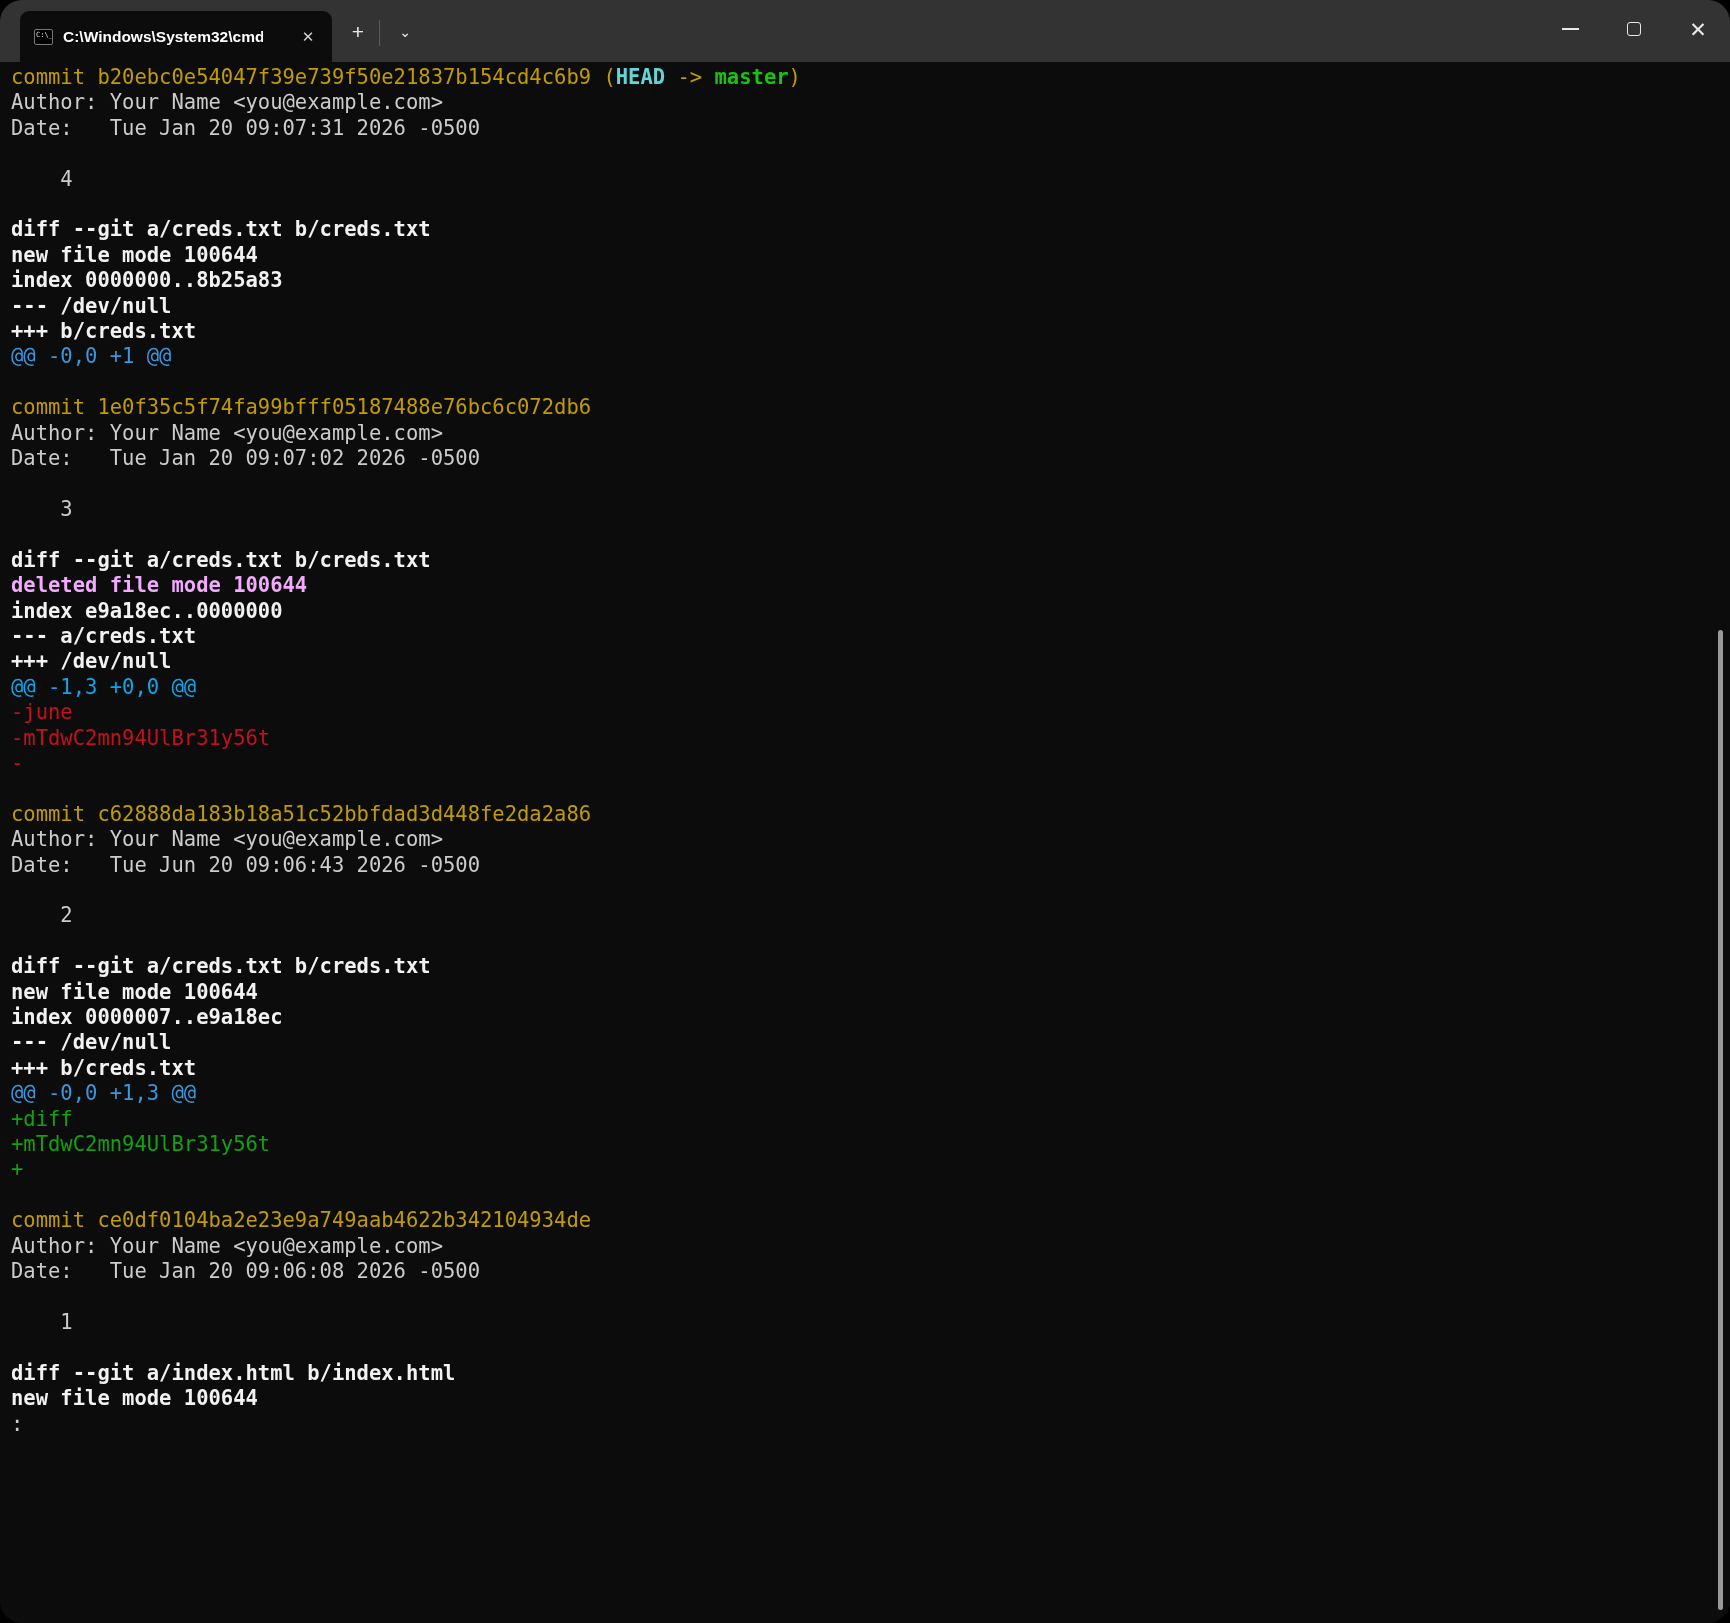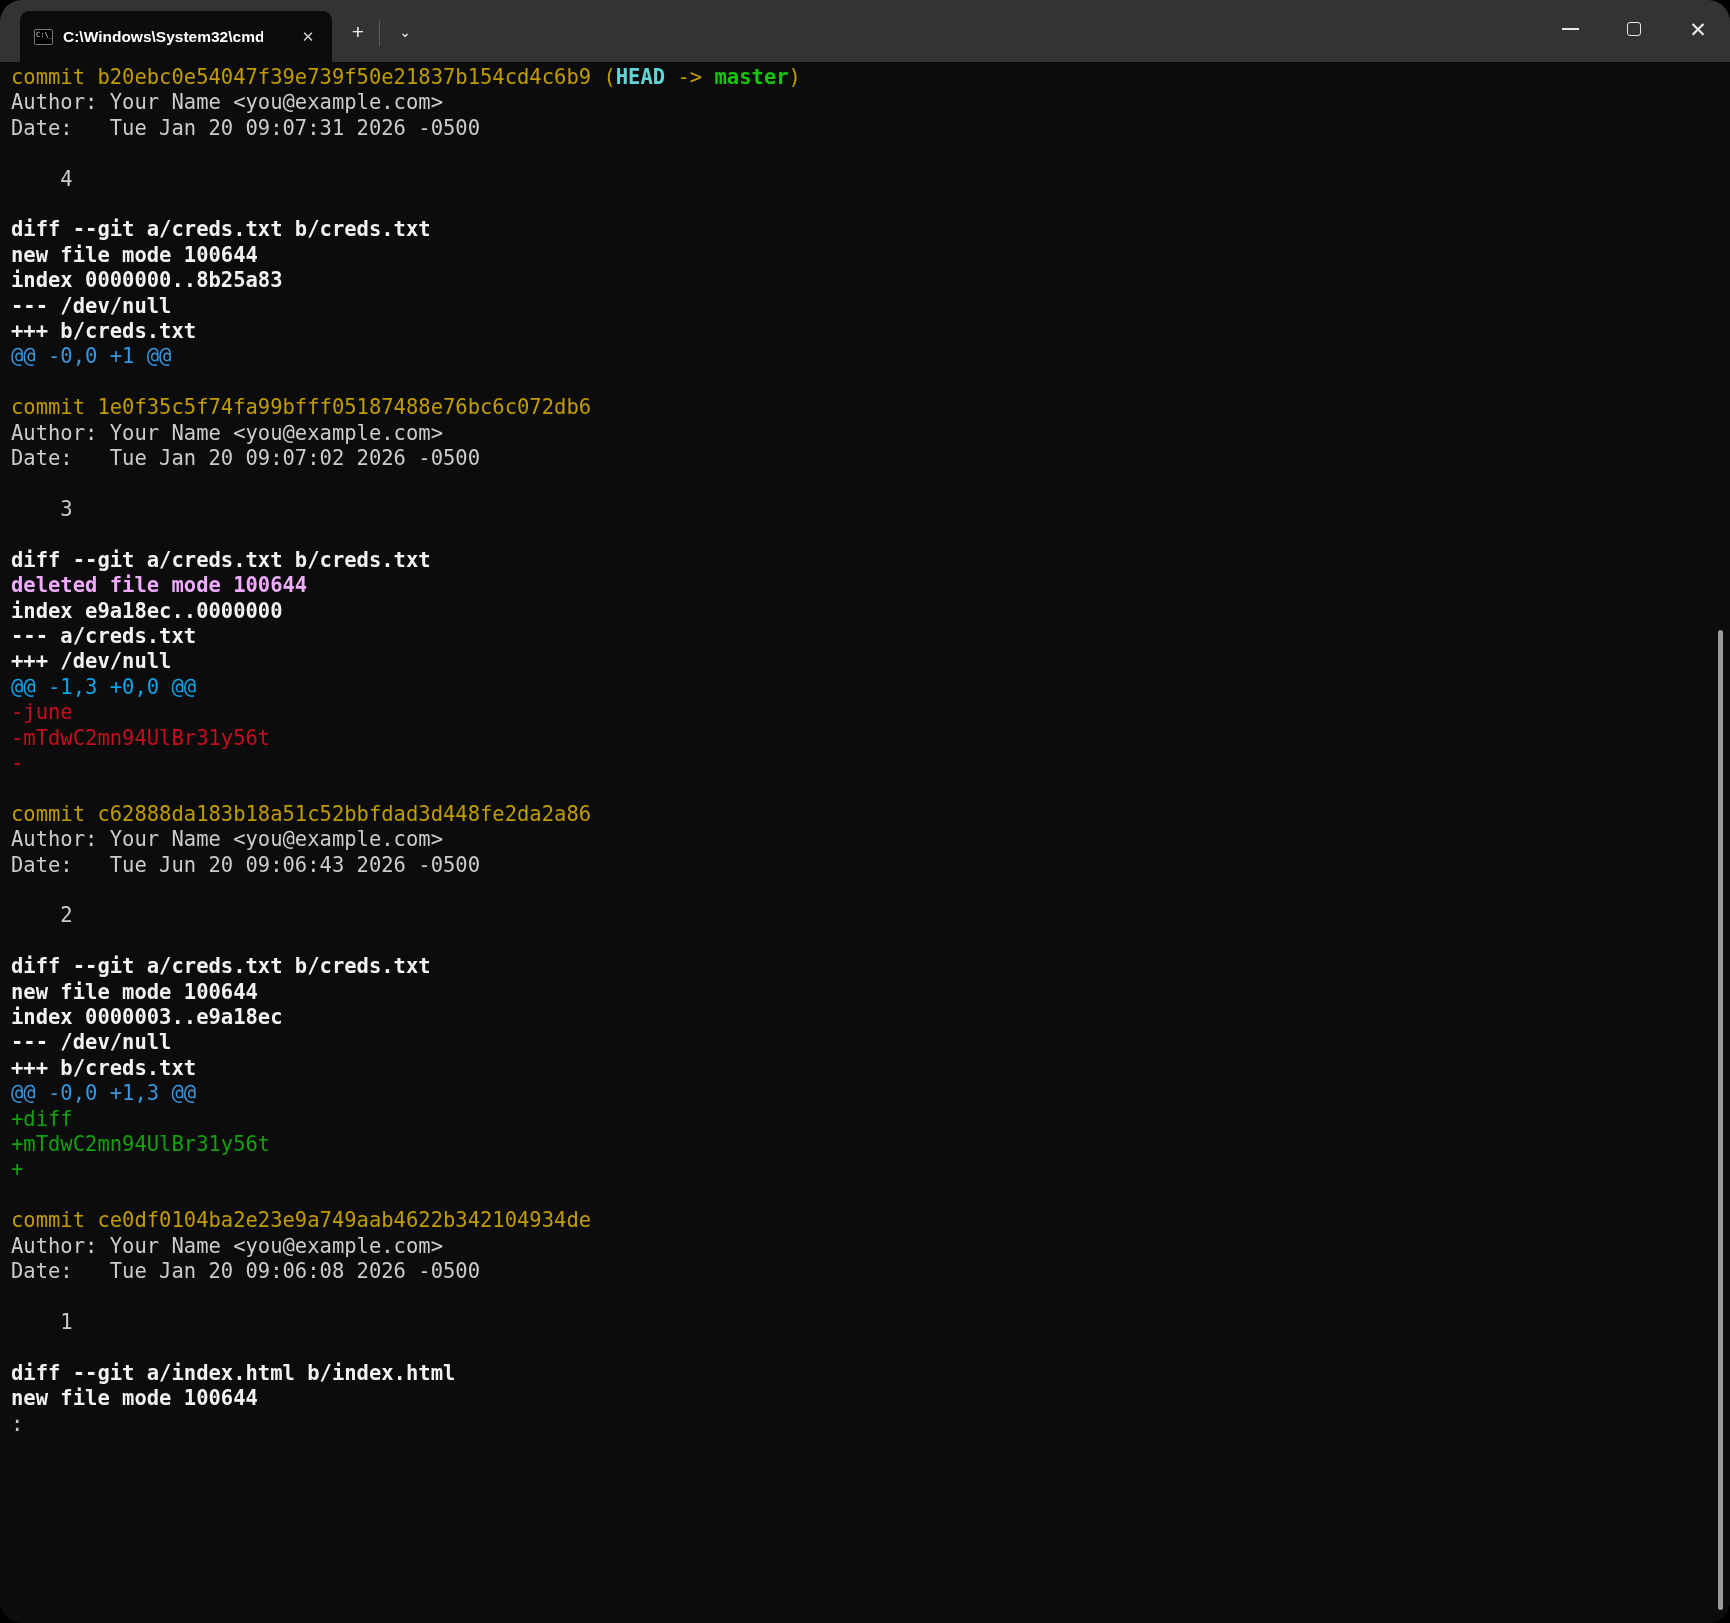--- a/index.html
+++ b/index.html
@@ -237,21 +237,21 @@
       <div class="t-line"><span style="color: rgb(197, 15, 31);">-</span></div>
       <div class="t-line">&nbsp;</div>
       <div class="t-line"><span style="color: rgb(193, 156, 0);">commit c62888da183b18a51c52bbfdad3d448fe2da2a86</span></div>
       <div class="t-line"><span style="color: rgb(204, 204, 204);">Author: Your Name &lt;you@example.com&gt;</span></div>
       <div class="t-line"><span style="color: rgb(204, 204, 204);">Date:   Tue Jun 20 09:06:43 2026 -0500</span></div>
       <div class="t-line">&nbsp;</div>
       <div class="t-line"><span style="color: rgb(204, 204, 204);">    2</span></div>
       <div class="t-line">&nbsp;</div>
       <div class="t-line"><span style="color: rgb(242, 242, 242); font-weight: bold;">diff --git a/creds.txt b/creds.txt</span></div>
       <div class="t-line"><span style="color: rgb(242, 242, 242); font-weight: bold;">new file mode 100644</span></div>
-      <div class="t-line"><span style="color: rgb(242, 242, 242); font-weight: bold;">index 0000003..e9a18ec</span></div>
+      <div class="t-line"><span style="color: rgb(242, 242, 242); font-weight: bold;">index 0000007..e9a18ec</span></div>
       <div class="t-line"><span style="color: rgb(242, 242, 242); font-weight: bold;">--- /dev/null</span></div>
       <div class="t-line"><span style="color: rgb(242, 242, 242); font-weight: bold;">+++ b/creds.txt</span></div>
       <div class="t-line"><span style="color: rgb(58, 150, 221);">@@ -0,0 +1,3 @@</span></div>
       <div class="t-line"><span style="color: rgb(19, 161, 14);">+diff</span></div>
       <div class="t-line"><span style="color: rgb(19, 161, 14);">+mTdwC2mn94UlBr31y56t</span></div>
       <div class="t-line"><span style="color: rgb(19, 161, 14);">+</span></div>
       <div class="t-line">&nbsp;</div>
       <div class="t-line"><span style="color: rgb(193, 156, 0);">commit ce0df0104ba2e23e9a749aab4622b342104934de</span></div>
       <div class="t-line"><span style="color: rgb(204, 204, 204);">Author: Your Name &lt;you@example.com&gt;</span></div>
       <div class="t-line"><span style="color: rgb(204, 204, 204);">Date:   Tue Jan 20 09:06:08 2026 -0500</span></div>

